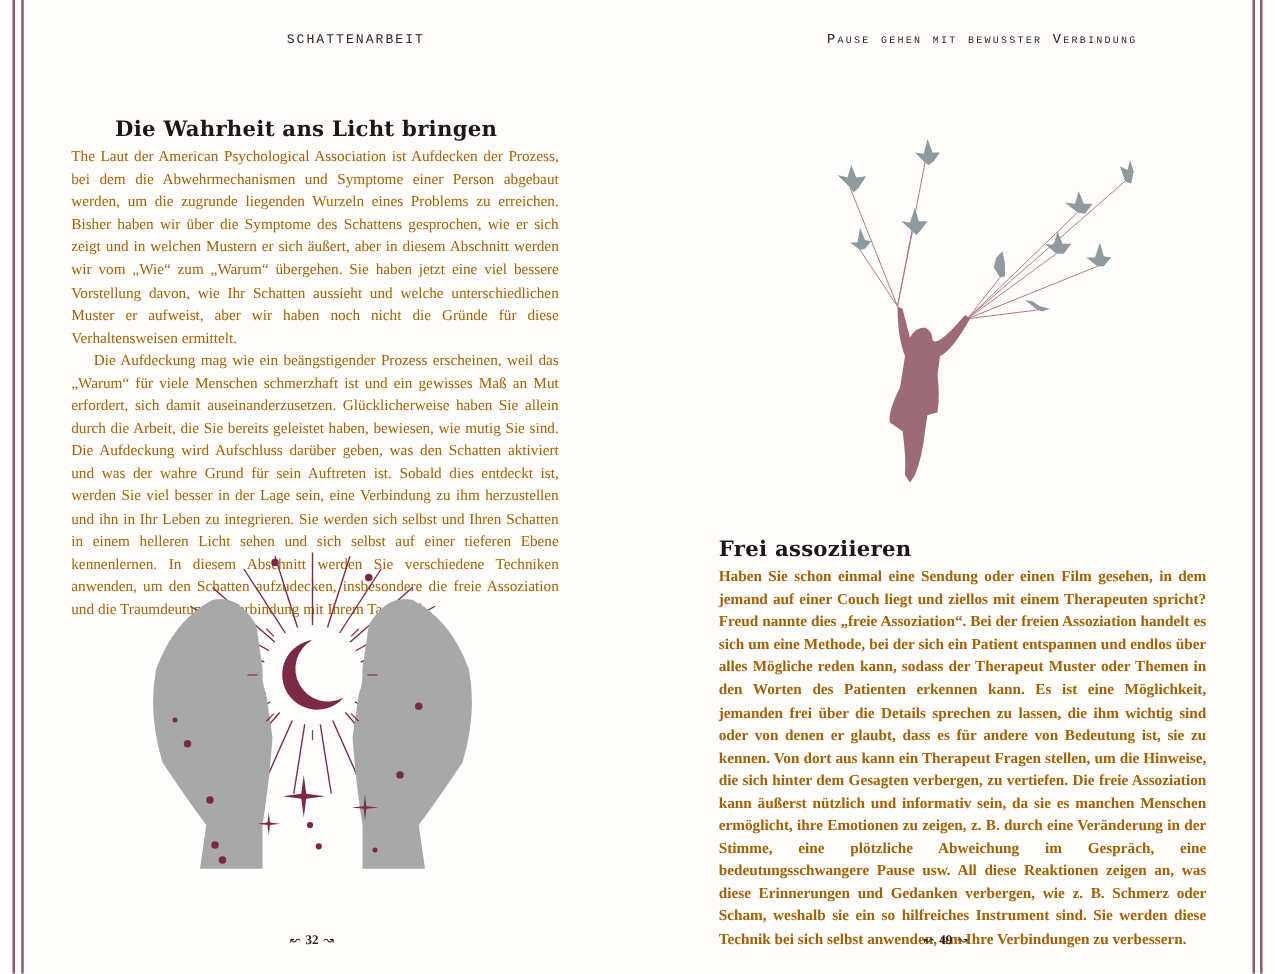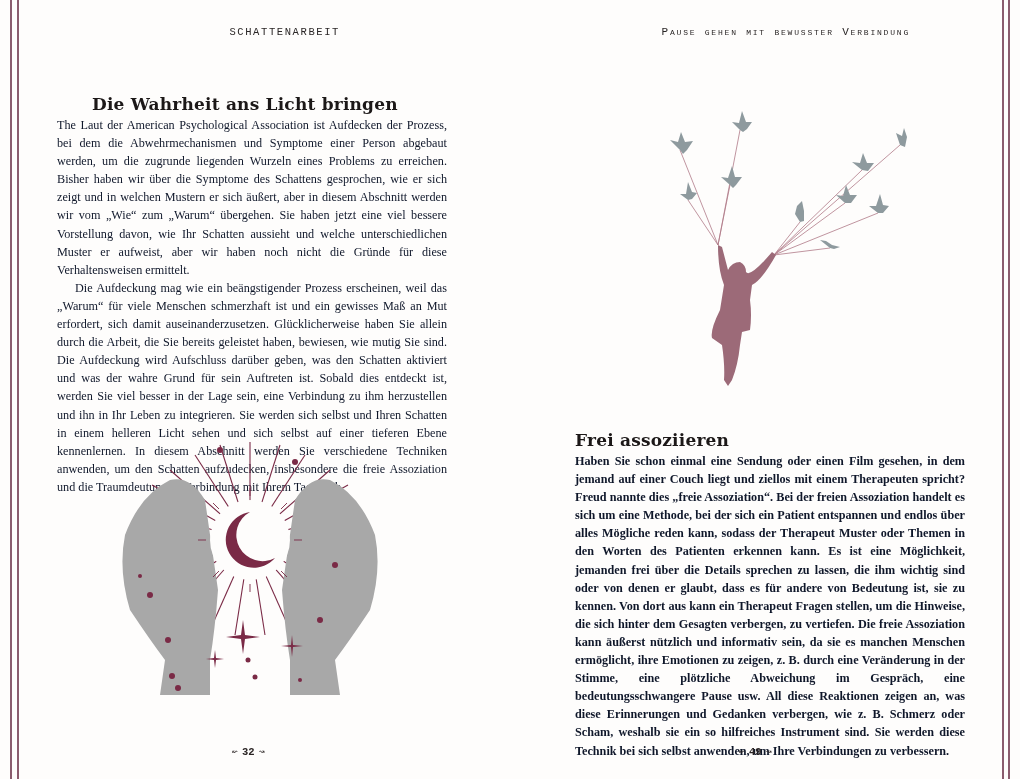--- a/index.html
+++ b/index.html
@@ -13,27 +13,27 @@
   .running-head {
     position: absolute; top: 26px; font-family: Liberation Mono, monospace;
     font-size: 10.5px; letter-spacing: 1.6px; color: #2a2626; text-align: right;
   }
   .running-head.smallcaps { font-variant: small-caps; letter-spacing: 1.8px; font-size: 11px; }
   .section-title {
     position: absolute; font-family: "DejaVu Serif", serif; font-weight: bold;
     font-size: 17px; color: #1c1818; letter-spacing: 0.2px;
   }
   .body-text {
-    position: absolute; font-size: 12.2px; line-height: 18.1px; color: #0f172a;
+    position: absolute; font-size: 12.2px; line-height: 18.1px; color: #a16207;
     text-align: justify;
   }
   .body-text p { margin: 0; }
   .body-text p.indent { text-indent: 18px; }
   .folio {
-    position: absolute; top: 746px; font-family: Liberation Mono, monospace; font-weight: bold;
+    position: absolute; top: 746px; font-family: Liberation Serif, serif; font-weight: bold;
     font-size: 10.5px; color: #2a2424;
   }
   .folio .orn { font-weight: normal; font-size: 10px; margin: 0 4px; }
   .illus { position: absolute; }
 </style>
 </head>
 <body>
 
 <div class="vline" style="left:10px;"></div>
 <div class="vline" style="left:17px;"></div>

